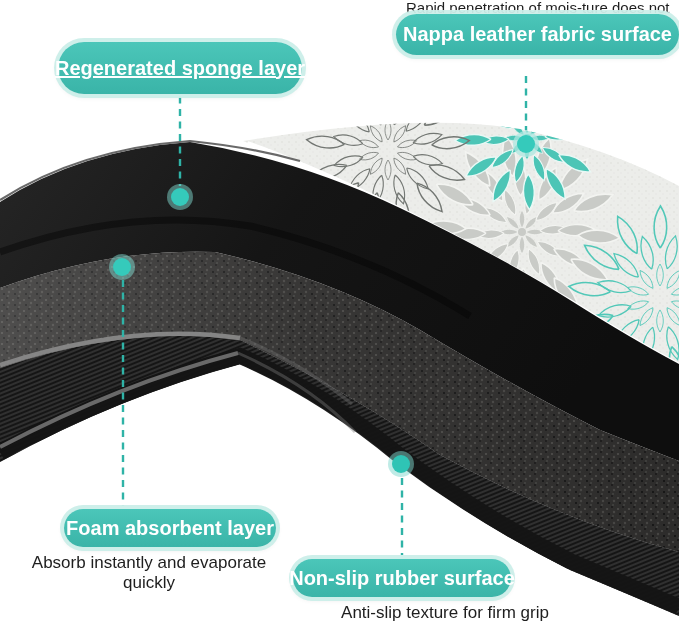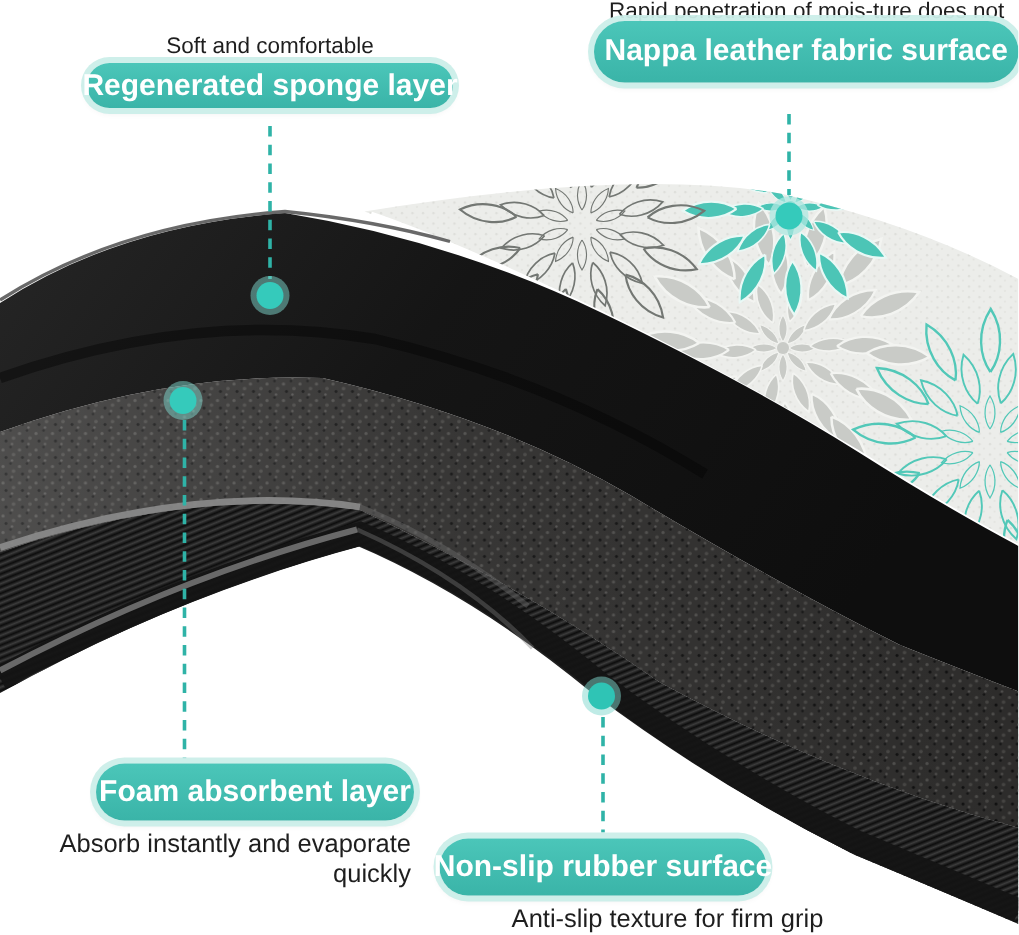--- a/index.html
+++ b/index.html
@@ -310,25 +310,24 @@
         <circle cx="526" cy="144" r="13" fill="#aee7e0" opacity="0.75"></circle>
         <circle cx="526" cy="144" r="9" fill="#35cabb"></circle>
       </g>
       <g>
         <circle cx="401" cy="464" r="13" fill="#7fd8cd" opacity="0.5"></circle>
         <circle cx="401" cy="464" r="9" fill="#2fc4b5"></circle>
       </g>
     </g>
   </svg>
 
-  <div class="caption" style="left:60px;top:23px;width:240px;text-align:center;">Soft and comfortable</div>
-  <div class="pill" style="left:58px;top:42px;width:244px;height:30px;">Regenerated sponge layer</div>
+  <div class="pill" style="left:58px;top:42px;width:244px;height:52px;text-decoration:underline;">Regenerated sponge layer</div>
 
   <div class="caption" style="left:406px;top:0px;width:275px;text-align:left;">Rapid penetration of mois-ture does not accumulate</div>
   <div class="pill" style="left:396px;top:14px;width:283px;height:41px;">Nappa leather fabric surface</div>
 
   <div class="pill" style="left:16px;top:509px;width:212px;height:38px;margin-left:48px;">Foam absorbent layer</div>
-  <div class="caption big" style="left:24px;top:553px;width:250px;text-align:right;">Absorb instantly and evaporate quickly</div>
+  <div class="caption big" style="left:24px;top:553px;width:250px;text-align:center;">Absorb instantly and evaporate quickly</div>
 
   <div class="pill" style="left:293px;top:559px;width:218px;height:38px;">Non-slip rubber surface</div>
   <div class="caption big" style="left:305px;top:603px;width:280px;text-align:center;">Anti-slip texture for firm grip</div>
 
 </div>
 
 </body></html>

